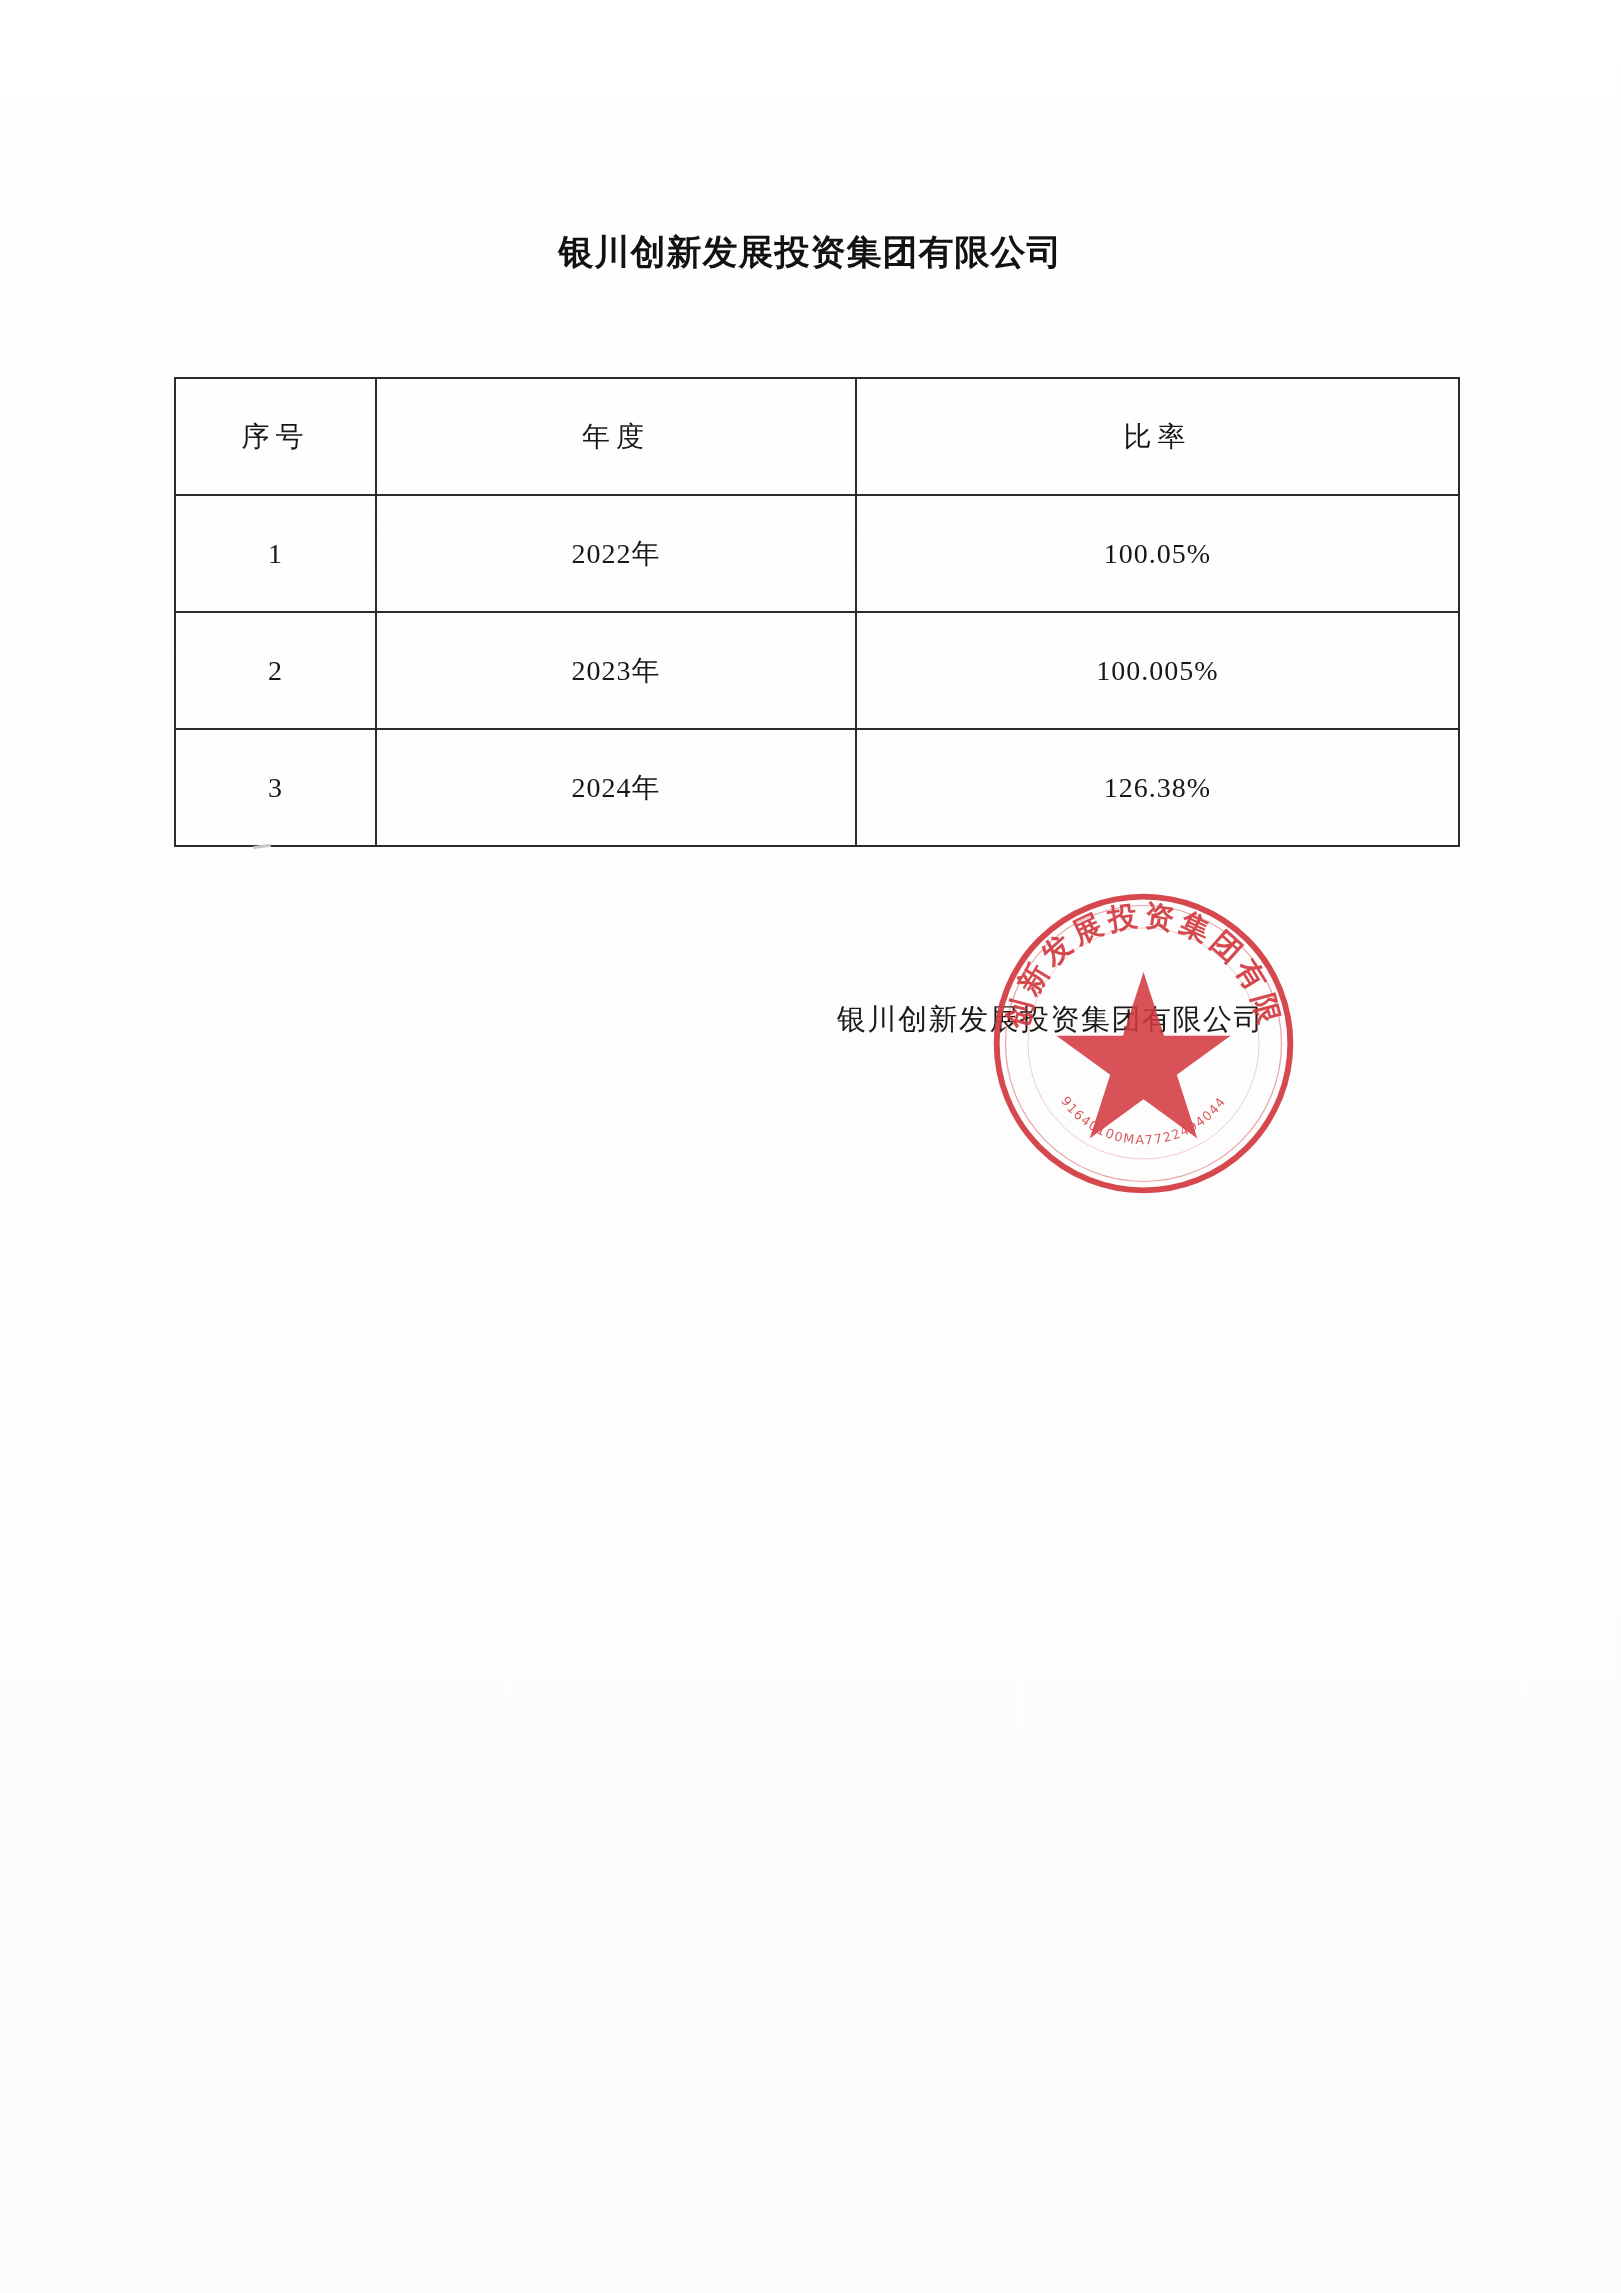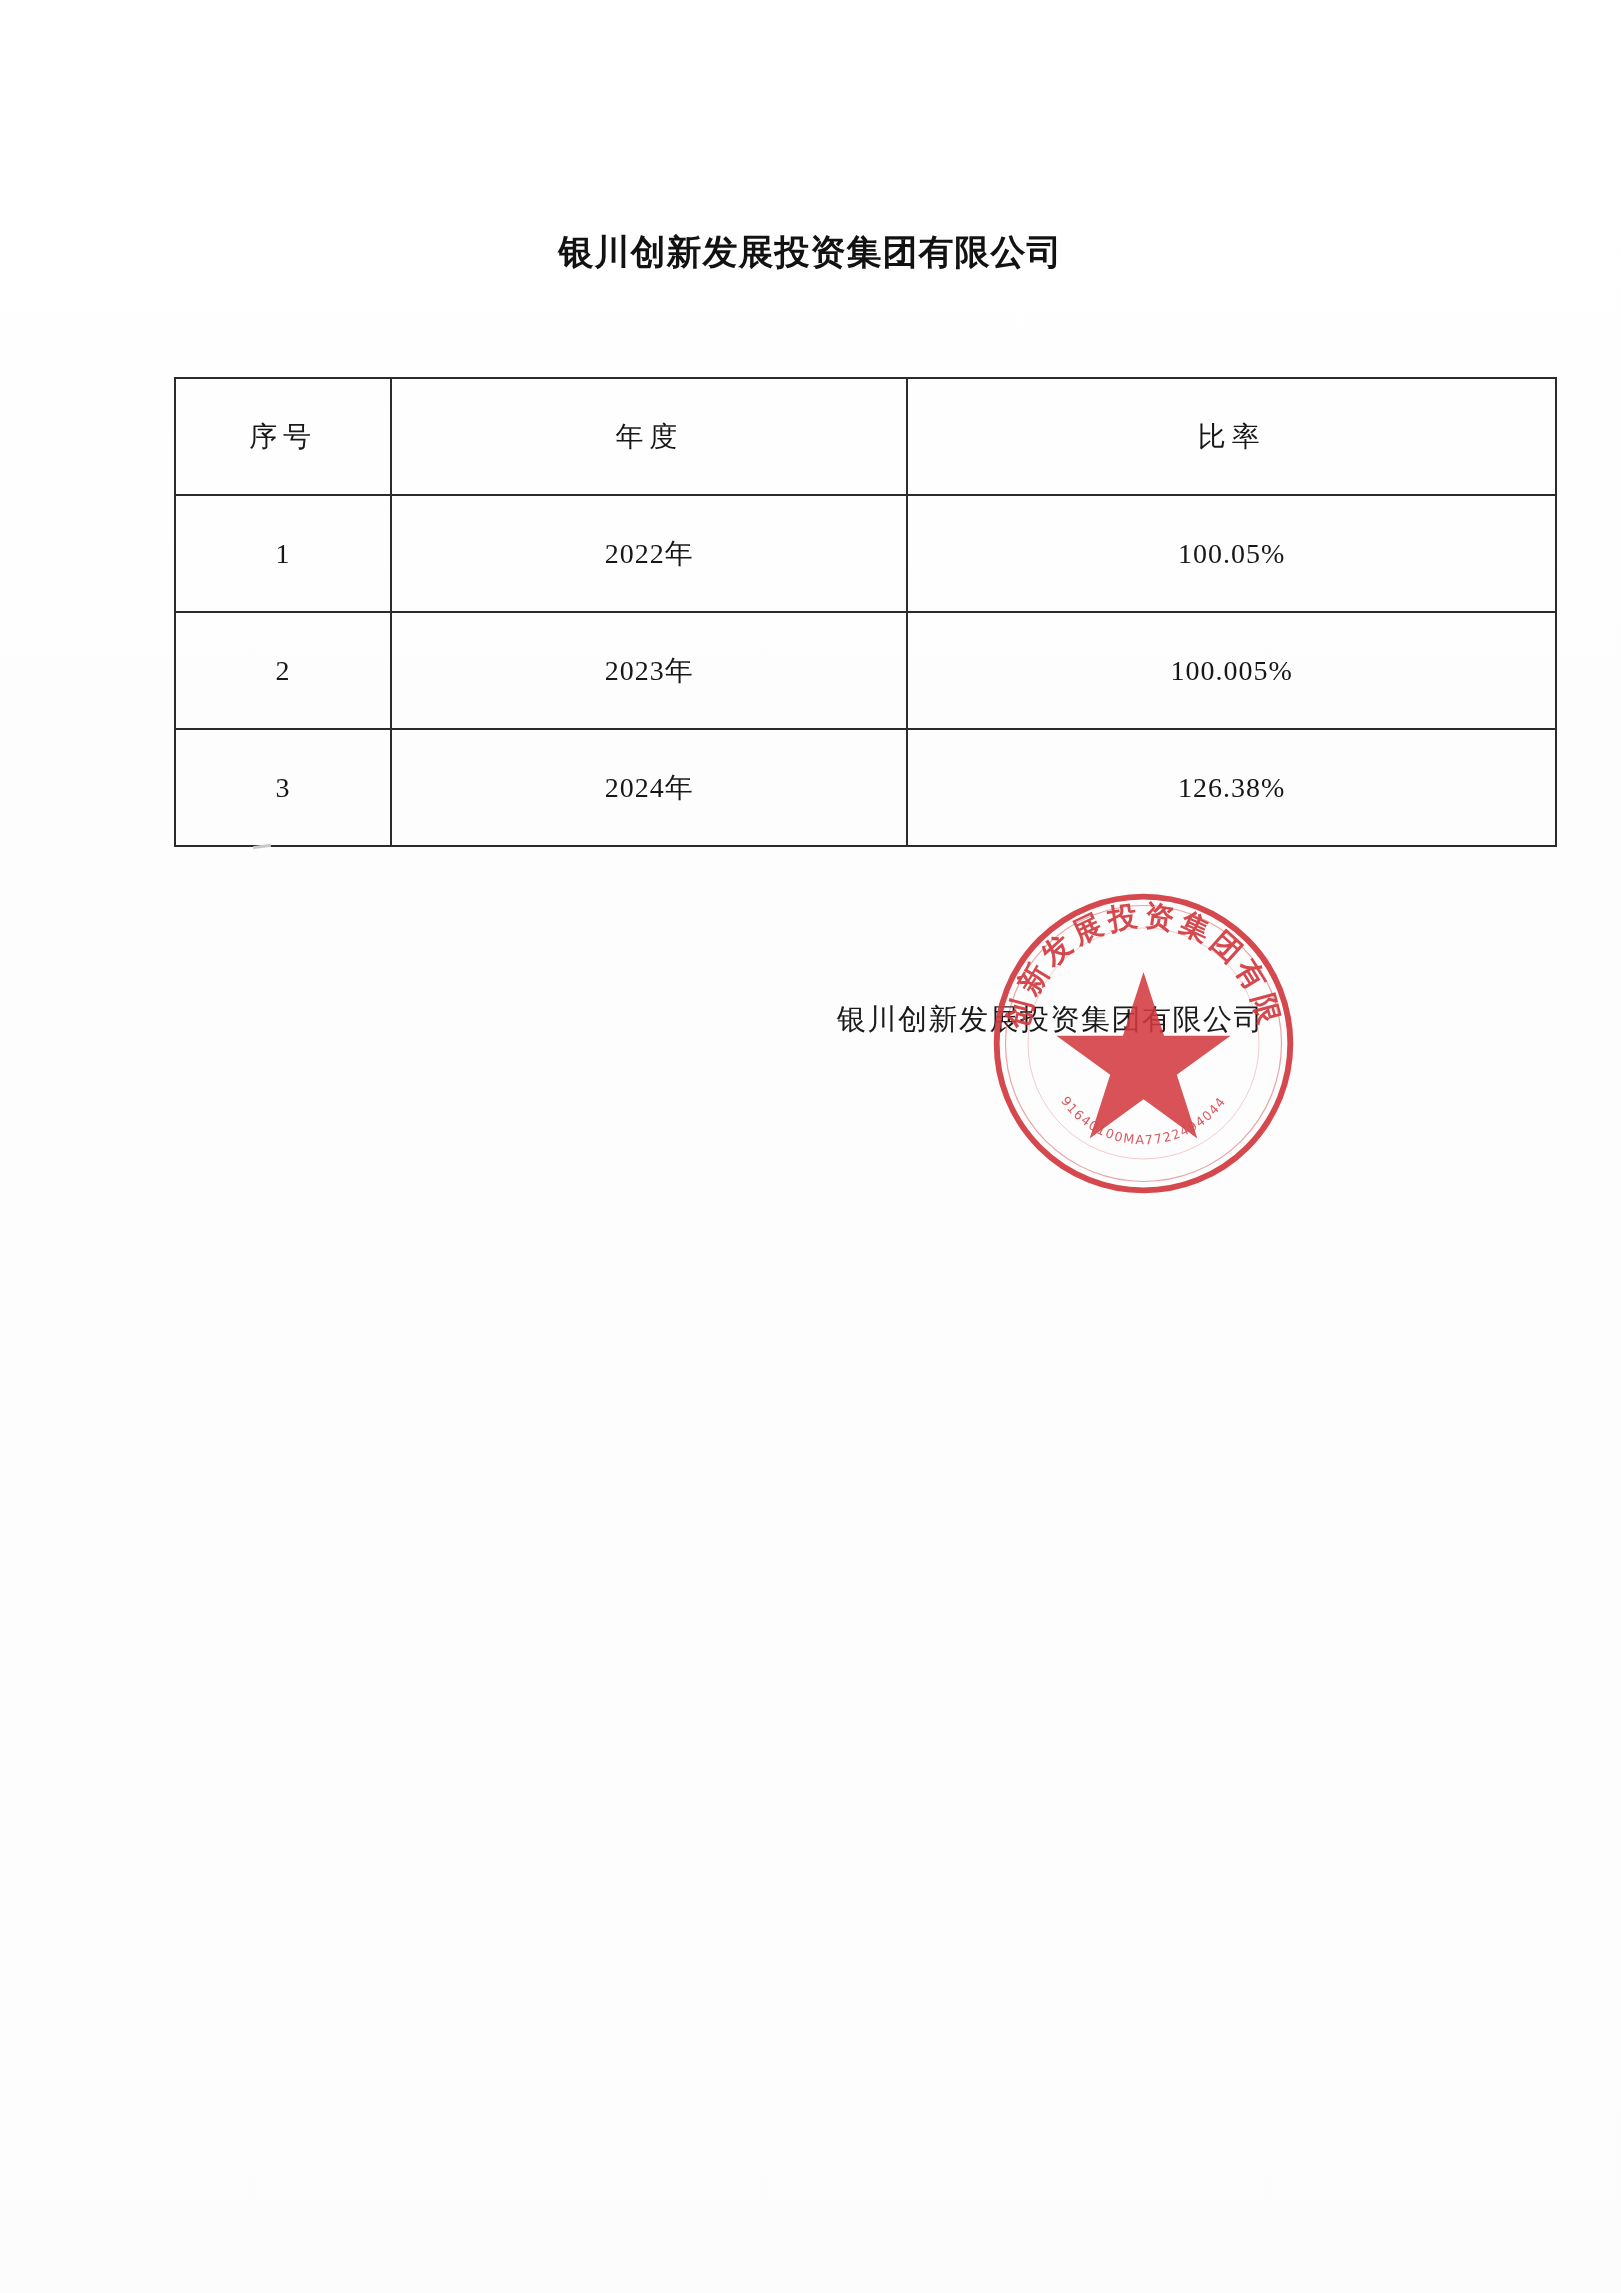--- a/index.html
+++ b/index.html
@@ -43,21 +43,21 @@
     font-size: 35px;
     letter-spacing: 1px;
     color: #121212;
     line-height: 1.55;
   }
 
   .table-wrap {
     position: absolute;
     top: 377px;
     left: 174px;
-    width: 1383px;
+    width: 1284px;
   }
   table.report {
     border-collapse: collapse;
     width: 100%;
     table-layout: fixed;
   }
   table.report td, table.report th {
     border: 2px solid #2b2b2b;
     text-align: center;
     font-weight: normal;

